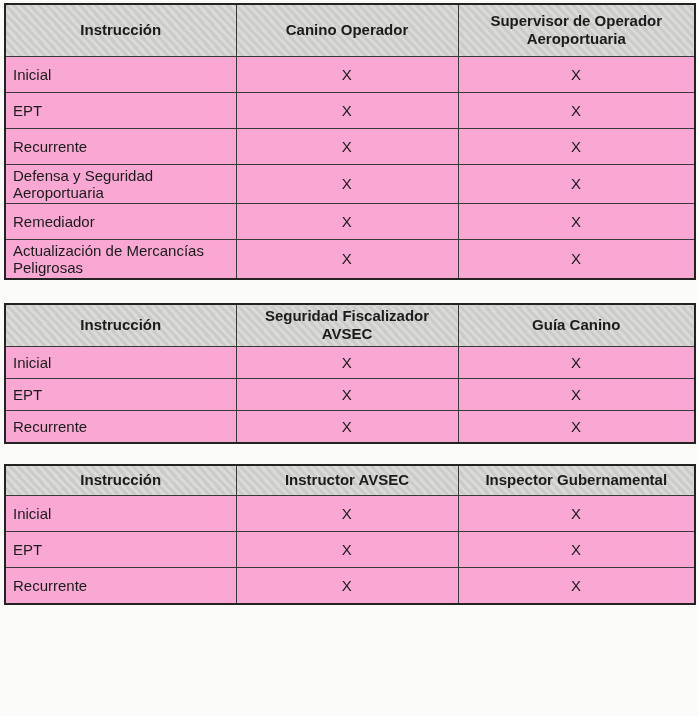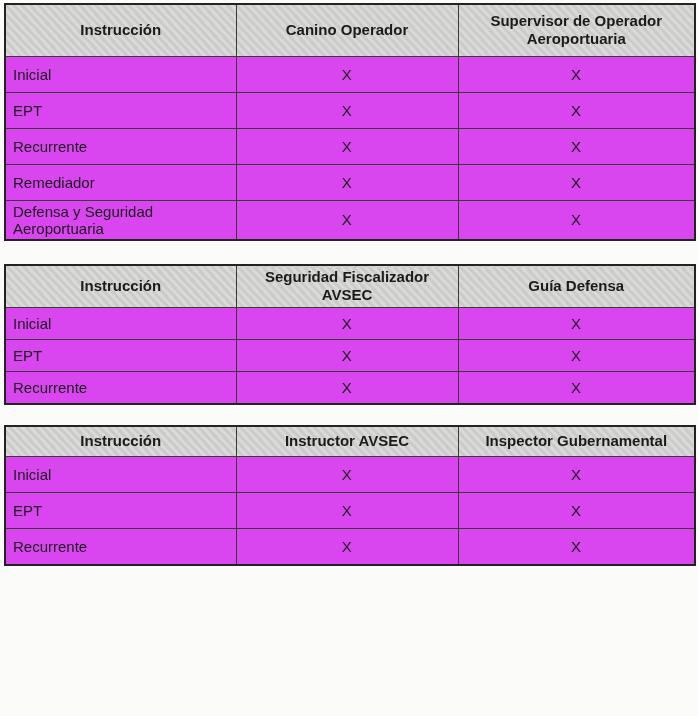--- a/index.html
+++ b/index.html
@@ -8,21 +8,21 @@
     width: 698px; height: 716px; overflow: hidden;
     background: var(--page-bg, #fbfbfa);
     font-family: "Liberation Sans", sans-serif;
     color: var(--text, #1b1b1b);
   }
   .page { padding: 3px 4px 0 4px; }
   table.t {
     border-collapse: collapse;
     width: 690px;
     table-layout: fixed;
-    background: #d946ef;
+    background: #f9a8d4;
   }
   table.t th, table.t td { border: 1px solid var(--border, #3a3a3a); }
   table.t { border: 2px solid var(--border-outer, #232323); }
   col.c1 { width: 231px; }
   col.c2 { width: 222px; }
   col.c3 { width: 237px; }
   th {
     background-color: var(--header-bg, #d2d2d0);
     background-image: repeating-linear-gradient(47deg, rgba(255,255,255,0.18) 0 3px, rgba(0,0,0,0.035) 3px 6px);
     font-weight: bold;
@@ -78,43 +78,48 @@
         <td class="lbl">EPT</td>
         <td class="x">X</td>
         <td class="x">X</td>
       </tr>
       <tr>
         <td class="lbl">Recurrente</td>
         <td class="x">X</td>
         <td class="x">X</td>
       </tr>
       <tr>
+        <td class="lbl">Defensa y Seguridad Aeroportuaria</td>
+        <td class="x">X</td>
+        <td class="x">X</td>
+      </tr>
+      <tr>
         <td class="lbl">Remediador</td>
         <td class="x">X</td>
         <td class="x">X</td>
       </tr>
       <tr>
-        <td class="lbl">Defensa y Seguridad Aeroportuaria</td>
+        <td class="lbl">Actualización de Mercancías Peligrosas</td>
         <td class="x">X</td>
         <td class="x">X</td>
       </tr>
     </tbody>
   </table>
 
   <table class="t t2">
     <colgroup>
         <col class="c1">
         <col class="c2">
         <col class="c3">
       </colgroup>
     <thead>
       <tr>
         <th>Instrucción</th>
         <th>Seguridad Fiscalizador AVSEC</th>
-        <th>Guía Defensa</th>
+        <th>Guía Canino</th>
       </tr>
     </thead>
     <tbody>
       <tr>
         <td class="lbl">Inicial</td>
         <td class="x">X</td>
         <td class="x">X</td>
       </tr>
       <tr>
         <td class="lbl">EPT</td>

